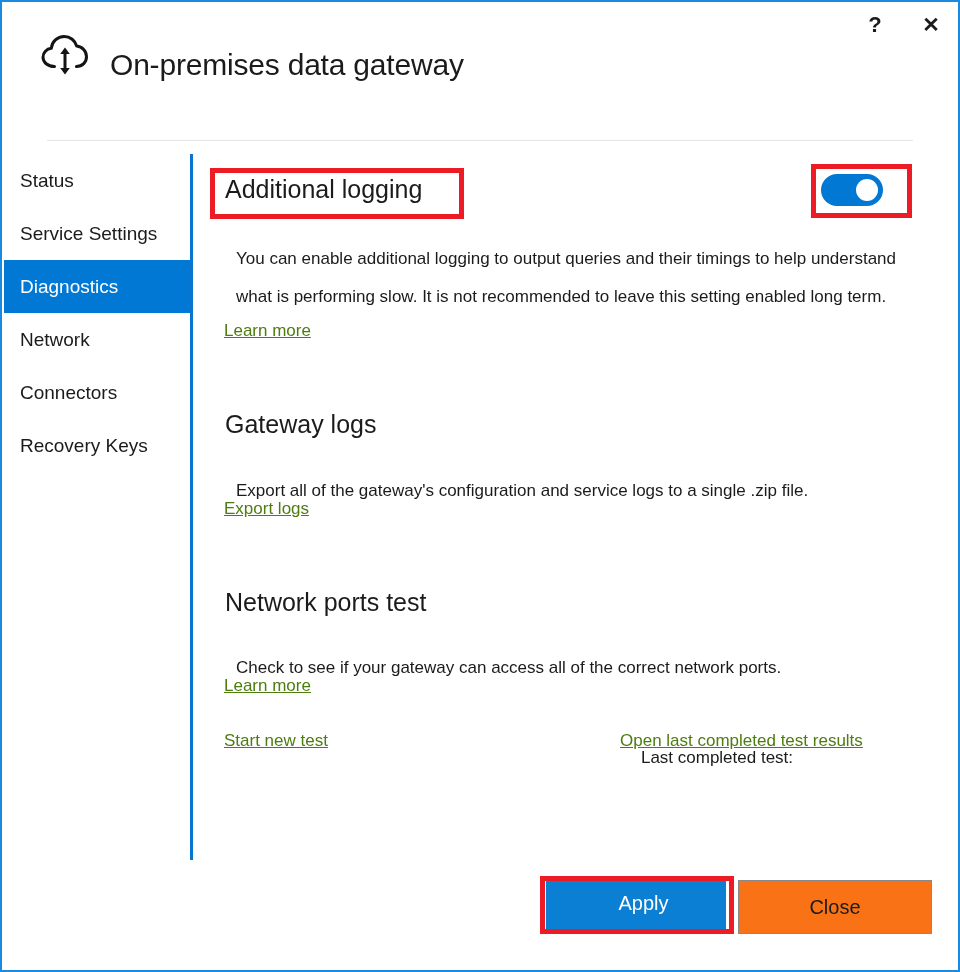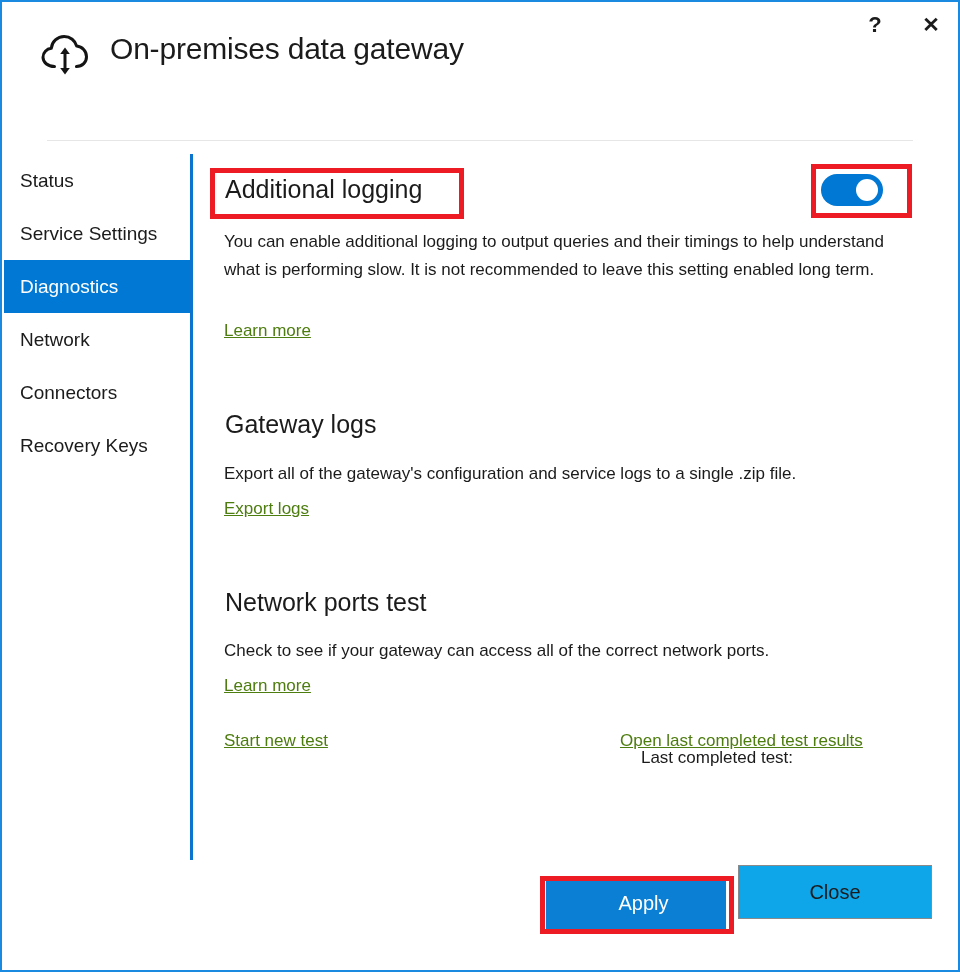--- a/index.html
+++ b/index.html
@@ -50,21 +50,21 @@
     font-family: "Liberation Sans", sans-serif;
   }
   #help-button { font-size: 22px; font-weight: bold; }
   #close-button { font-size: 21px; font-weight: bold; }
 
   #app-identity {
     position: absolute;
     left: 38px;
     top: 30px;
     display: flex;
-    align-items: flex-start;
+    align-items: flex-end;
     gap: 20px;
   }
   #app-title {
     font-size: 30px;
     font-weight: normal;
     color: #1b1b1b;
     letter-spacing: -0.2px;
     white-space: nowrap;
   }
 
@@ -119,23 +119,23 @@
 
   .section-title {
     font-size: 25px;
     font-weight: normal;
     color: #1b1b1b;
     margin: 0;
     white-space: nowrap;
   }
   .section-body {
     font-size: 17px;
-    line-height: 28px;
-    color: #1b1b1b;
-    margin: 0;
+    line-height: 38px;
+    color: #1b1b1b;
+    margin: 12px;
   }
   a.link {
     font-size: 17px;
     color: #4d7c0f;
     text-decoration: underline;
     cursor: pointer;
   }
 
   
   #section-additional-logging { position: relative; }
@@ -233,23 +233,23 @@
     left: 544px;
     top: 16px;
     width: 180px;
     background: #0b7fd4;
     color: #ffffff;
     border: 1px solid #0b7fd4;
     padding-left: 21px;
   }
   #close-dialog-button {
     left: 736px;
-    top: 5px;
+    top: 20px;
     width: 194px;
-    background: #0ea5e9;
+    background: #f97316;
     color: #1b1b1b;
     border: 1px solid #8a8a8a;
   }
 
   
   .annotation {
     position: absolute;
     border: 5px solid #ed1c24;
     pointer-events: none;
     z-index: 40;

